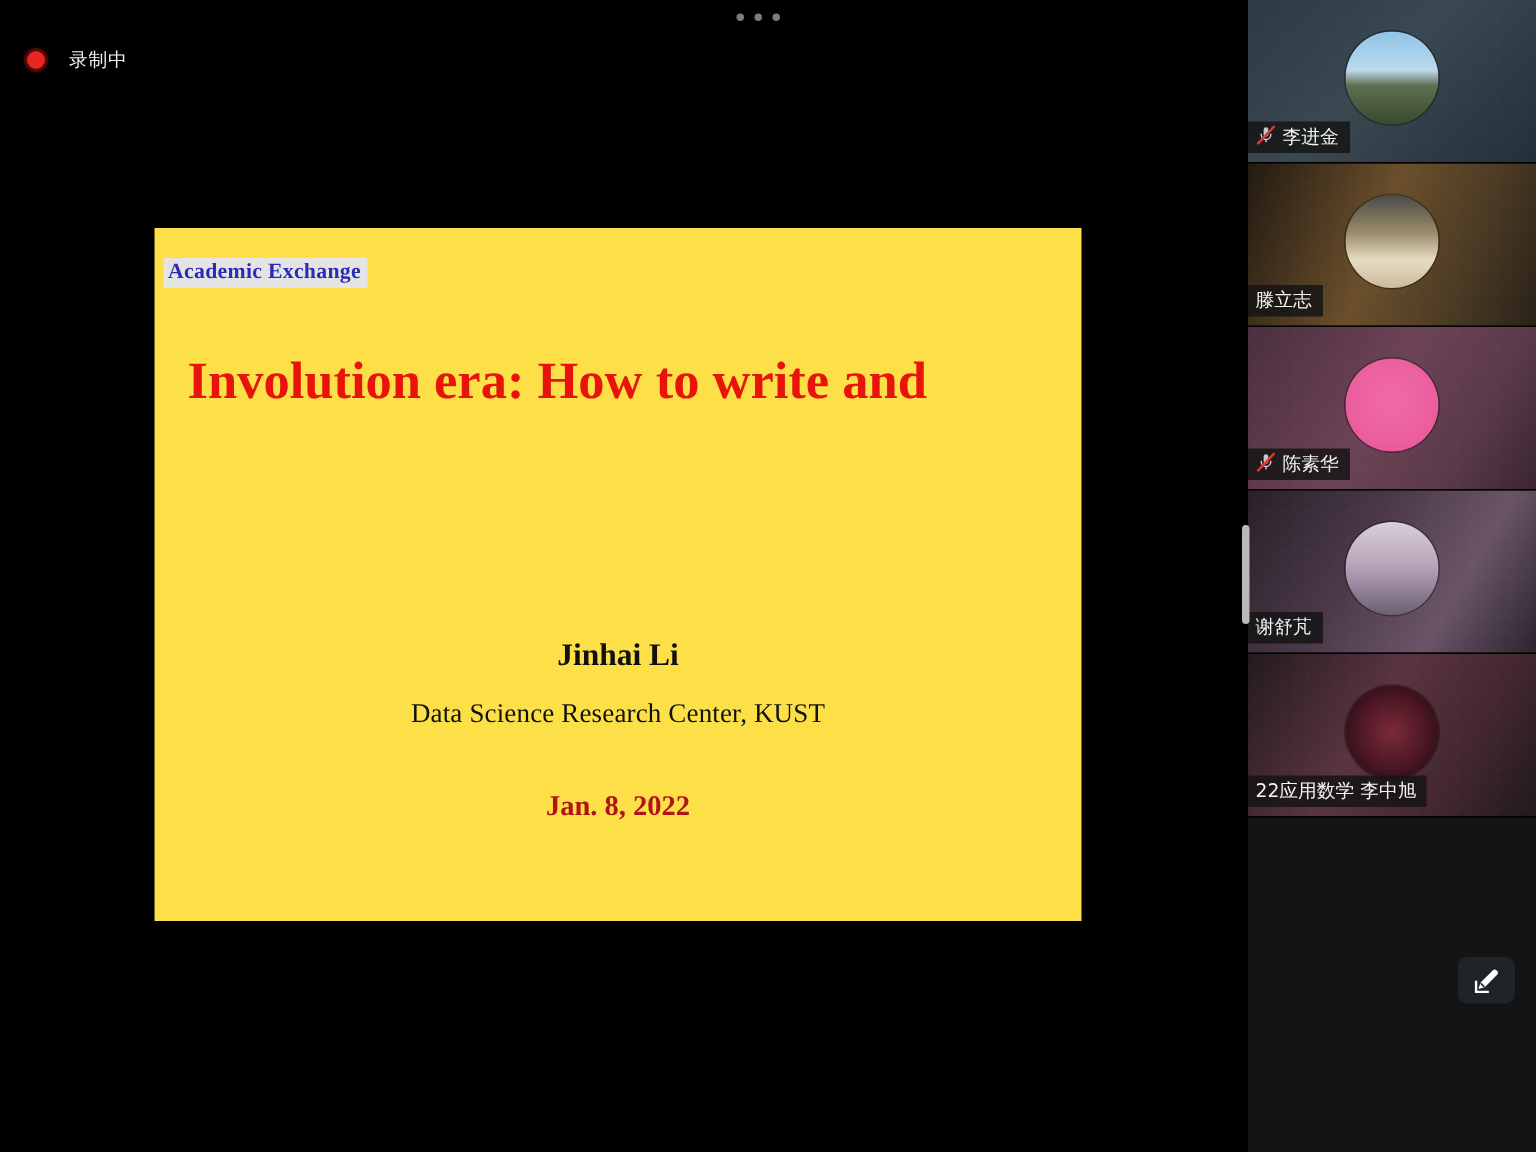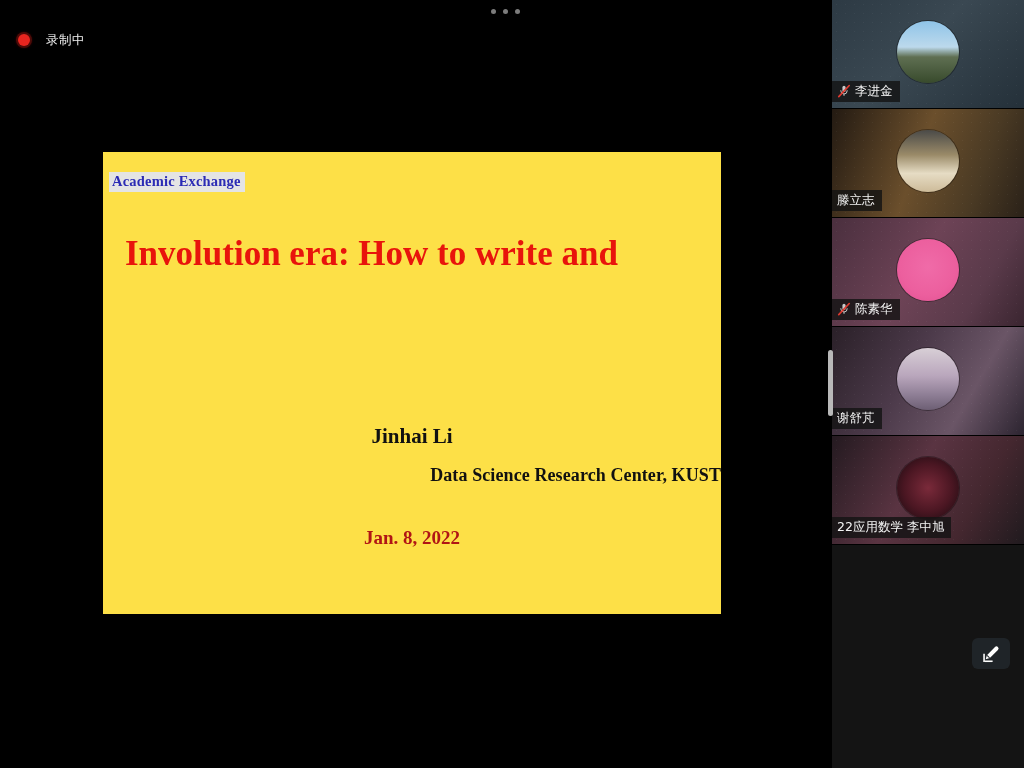--- a/index.html
+++ b/index.html
@@ -74,22 +74,22 @@
   }
   .slide-author{
     position:absolute; left:0; right:0; top:272px;
     font-family:"Liberation Serif","DejaVu Serif",serif;
     font-weight:700; font-size:21px; color:#111;
     text-align:center;
   }
   .slide-affil{
     position:absolute; left:0; right:0; top:313px;
     font-family:"Liberation Serif","DejaVu Serif",serif;
-    font-weight:700; font-size:18px; color:#111;
-    text-align:right; letter-spacing:.1px;
+    font-weight:400; font-size:18px; color:#111;
+    text-align:center; letter-spacing:.1px;
   }
   .slide-date{
     position:absolute; left:0; right:0; top:375px;
     font-family:"Liberation Serif","DejaVu Serif",serif;
     font-weight:700; font-size:19px; color:#b01515;
     text-align:center;
   }
 
   
   .filmstrip{
@@ -118,21 +118,21 @@
     position:absolute; left:50%; top:50%;
     width:62px; height:62px; margin:-33px 0 0 -31px;
     border-radius:50%;
     overflow:hidden;
     box-shadow:0 0 0 1px rgba(0,0,0,.35);
   }
   .tile .avatar .av-inner{ position:absolute; inset:0; }
 
   .name-tag{
     position:absolute; left:0; bottom:6px;
-    display:flex; align-items:center; gap:4px;
+    display:flex; align-items:flex-start; gap:4px;
     background:rgba(20,20,20,.82);
     padding:2px 7px 3px 5px;
     max-width:182px;
     margin-top:38px;
   }
   .name-tag .nm{
     color:#f4f4f4; font-size:12.5px; line-height:1.25;
     white-space:nowrap;
     font-family:"DejaVu Sans","Liberation Sans",sans-serif;
   }

